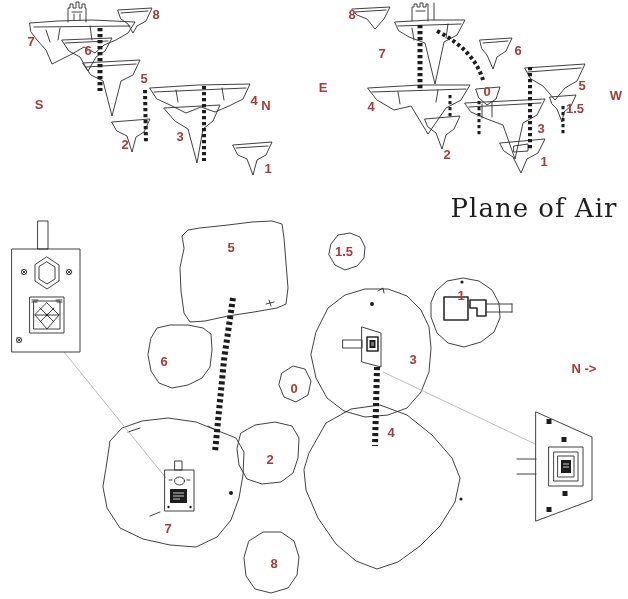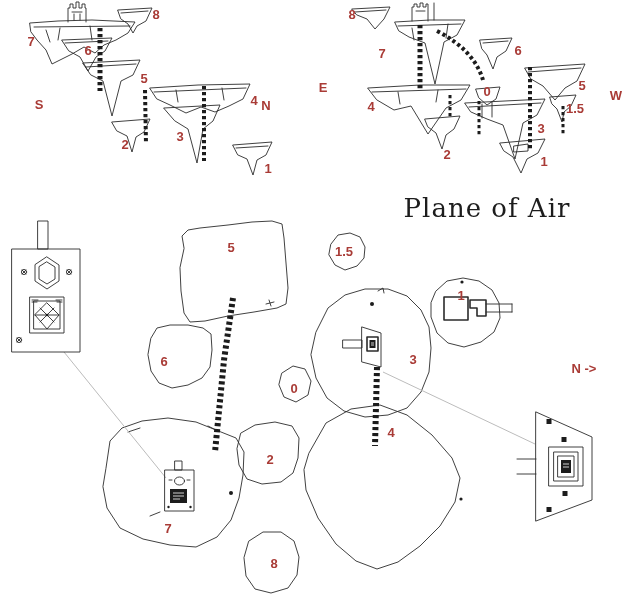--- a/index.html
+++ b/index.html
@@ -199,21 +199,21 @@
   <span class="lbl" style="left:323px;top:87px">E</span>
   <span class="lbl" style="left:582px;top:85px">5</span>
   <span class="lbl" style="left:616px;top:95px">W</span>
   <span class="lbl" style="left:371px;top:106px">4</span>
   <span class="lbl" style="left:487px;top:91px">0</span>
   <span class="lbl" style="left:575px;top:108px">1.5</span>
   <span class="lbl" style="left:541px;top:128px">3</span>
   <span class="lbl" style="left:447px;top:154px">2</span>
   <span class="lbl" style="left:544px;top:161px">1</span>
 
-  <span class="title" style="left:487px;top:208px">Plane of Air</span>
+  <span class="title" style="left:534px;top:208px">Plane of Air</span>
 
   <span class="lbl" style="left:231px;top:247px">5</span>
   <span class="lbl" style="left:344px;top:251px">1.5</span>
   <span class="lbl" style="left:461px;top:295px">1</span>
   <span class="lbl" style="left:164px;top:361px">6</span>
   <span class="lbl" style="left:294px;top:388px">0</span>
   <span class="lbl" style="left:413px;top:359px">3</span>
   <span class="lbl" style="left:270px;top:459px">2</span>
   <span class="lbl" style="left:168px;top:528px">7</span>
   <span class="lbl" style="left:274px;top:563px">8</span>

